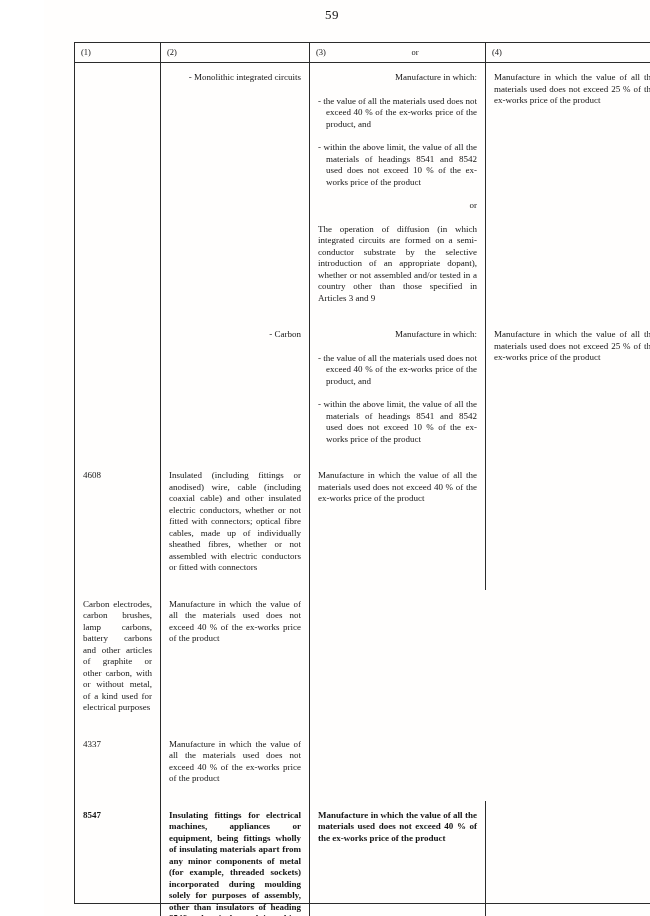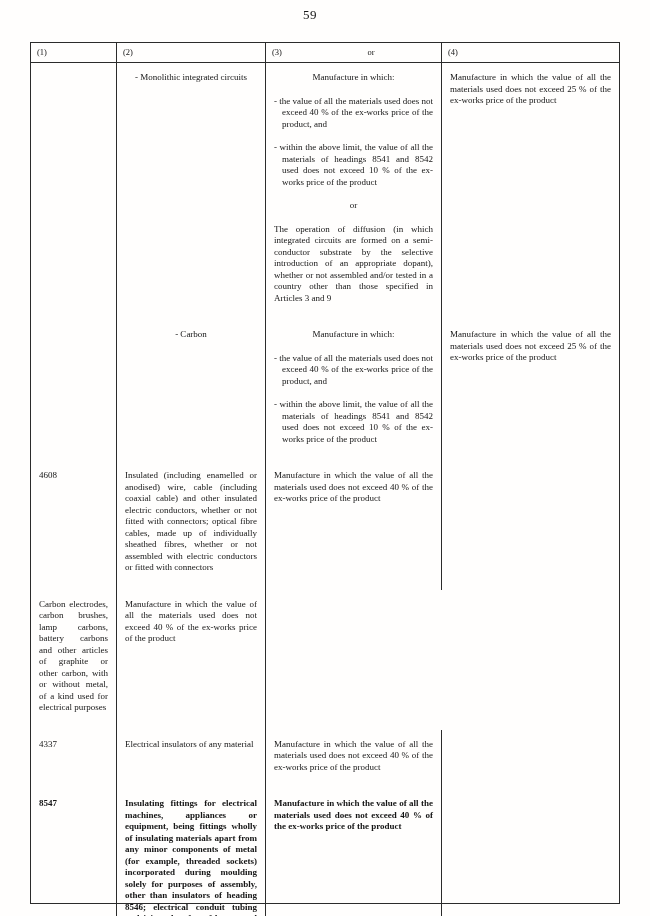--- a/index.html
+++ b/index.html
@@ -3,21 +3,21 @@
 <meta charset="utf-8">
 <style>
   * { box-sizing: border-box; margin: 0; padding: 0; }
   html, body { background: #ffffff; }
   body {
     width: 650px; height: 916px;
     font-family: "Liberation Serif", serif;
     color: #151515;
     position: relative;
   }
-  .page { position: absolute; inset: 0; background: #fffefd; }
+  .page { position: absolute; inset: 0; background: #fffefd; margin-left: 44px; }
   .pageno {
     position: absolute; top: 7px; left: 0; right: 30px;
     text-align: center; font-size: 13px; letter-spacing: 0.5px;
   }
   .rtable {
     position: absolute; left: 30px; top: 42px; width: 590px; bottom: 12px;
     border: 1px solid #2b2b2b;
     display: flex; flex-direction: column;
     background: #fffefd;
   }
@@ -29,21 +29,21 @@
     font-size: 9px; line-height: 11.5px;
   }
   .cell:first-child { border-left: none; }
   .thead { border-bottom: 1px solid #2b2b2b; }
   .thead .cell { padding: 4px 6px 5px 6px; font-size: 8.5px; line-height: 10px; }
   .hc3 { position: relative; }
   .hc3 .or { position: absolute; left: 58%; top: 4px; }
   .para { text-align: justify; margin-bottom: 12px; }
   .para:last-child { margin-bottom: 0; }
   .para.hang { padding-left: 8px; text-indent: -8px; }
-  .para.plain { text-align: center; }
+  .para.plain { text-align: right; }
 </style>
 </head>
 <body>
 
 <div class="page">
   <div class="pageno">59</div>
 
   <div class="rtable">
 
     <div class="trow thead">
@@ -84,43 +84,40 @@
         <p class="para hang">- within the above limit, the value of all the materials of headings 8541 and 8542 used does not exceed 10 % of the ex-works price of the product</p>
       </div>
       <div class="cell">
         <p class="para">Manufacture in which the value of all the materials used does not exceed 25 % of the ex-works price of the product</p>
       </div>
     </div>
 
     <div class="trow">
       <div class="cell">4608</div>
       <div class="cell">
-        <p class="para">Insulated (including enamelled or anodised) wire, cable (including coaxial cable) and other insulated electric conductors, whether or not fitted with connectors; optical fibre cables, made up of individually sheathed fibres, whether or not assembled with electric conductors or fitted with connectors</p>
+        <p class="para">Insulated (including fittings or anodised) wire, cable (including coaxial cable) and other insulated electric conductors, whether or not fitted with connectors; optical fibre cables, made up of individually sheathed fibres, whether or not assembled with electric conductors or fitted with connectors</p>
       </div>
       <div class="cell">
         <p class="para">Manufacture in which the value of all the materials used does not exceed 40 % of the ex-works price of the product</p>
       </div>
       <div class="cell"></div>
     </div>
 
     <div class="trow">
       <div class="cell">
         <p class="para">Carbon electrodes, carbon brushes, lamp carbons, battery carbons and other articles of graphite or other carbon, with or without metal, of a kind used for electrical purposes</p>
       </div>
       <div class="cell">
         <p class="para">Manufacture in which the value of all the materials used does not exceed 40 % of the ex-works price of the product</p>
       </div>
       <div class="cell"></div>
     </div>
 
     <div class="trow">
       <div class="cell">4337</div>
-      <div class="cell">
-        <p class="para">Electrical insulators of any material</p>
-      </div>
       <div class="cell">
         <p class="para">Manufacture in which the value of all the materials used does not exceed 40 % of the ex-works price of the product</p>
       </div>
       <div class="cell"></div>
     </div>
 
     <div class="trow grow">
       <div class="cell">8547</div>
       <div class="cell">
         <p class="para">Insulating fittings for electrical machines, appliances or equipment, being fittings wholly of insulating materials apart from any minor components of metal (for example, threaded sockets) incorporated during moulding solely for purposes of assembly, other than insulators of heading 8546; electrical conduit tubing and joints therefor, of base metal lined with insulating material</p>

